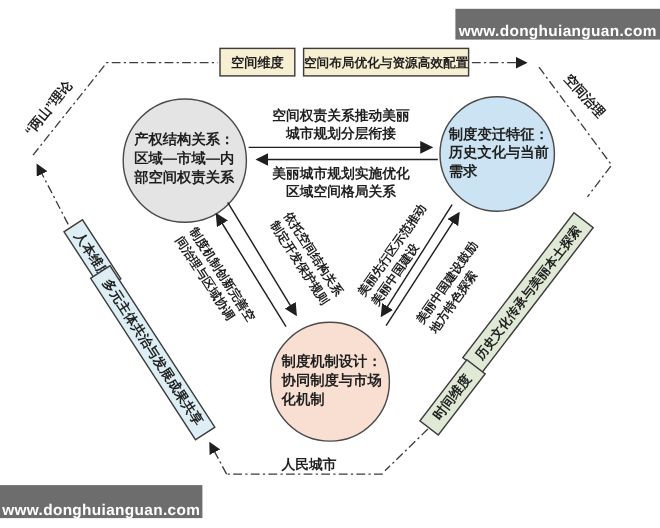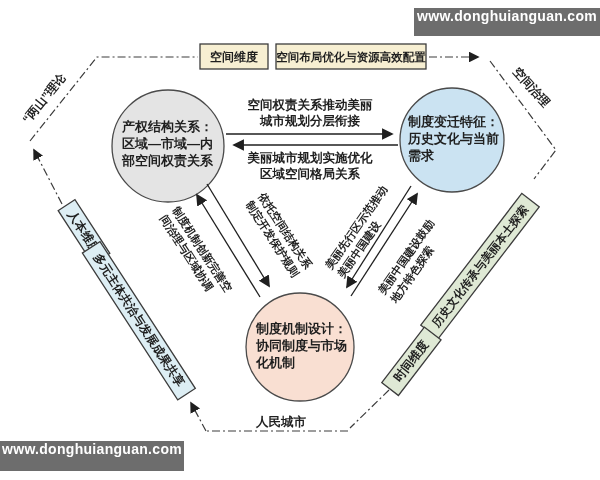--- a/index.html
+++ b/index.html
@@ -1,19 +1,19 @@
 <!DOCTYPE html>
 <html><head>
 <meta charset="utf-8">
 <style>
   html,body{margin:0;padding:0;background:#fff;}
   #stage{position:relative;width:600px;height:480px;background:#ffffff;overflow:hidden;
          font-family:"Liberation Sans",sans-serif;}
   .watermark{position:absolute;color:#ffffff;font-weight:bold;font-size:14px;
-             display:flex;align-items:flex-start;justify-content:center;letter-spacing:.3px;}
+             display:flex;align-items:flex-end;justify-content:center;letter-spacing:.3px;}
   #wm-top{left:414px;top:8px;width:186px;height:28px;}
   #wm-bottom{left:0px;top:441px;width:184px;height:30px;}
   svg{position:absolute;left:0;top:0;}
   svg text{font-family:"Liberation Sans",sans-serif;fill:#1f1f1f;font-weight:600;}
   .dashline{fill:none;stroke:#3c3c3c;stroke-width:1.2;stroke-dasharray:8 3 2 3;}
   .conn{fill:none;stroke:#1f1f1f;stroke-width:1.3;}
   .node{stroke:#4a4a4a;stroke-width:1.3;}
   .tagbox{stroke:#3c3c3c;stroke-width:1.3;}
   .t13{font-size:13px;} .t125{font-size:12.5px;} .t12{font-size:12px;}
   .t115{font-size:11.5px;} .t11{font-size:11px;}

